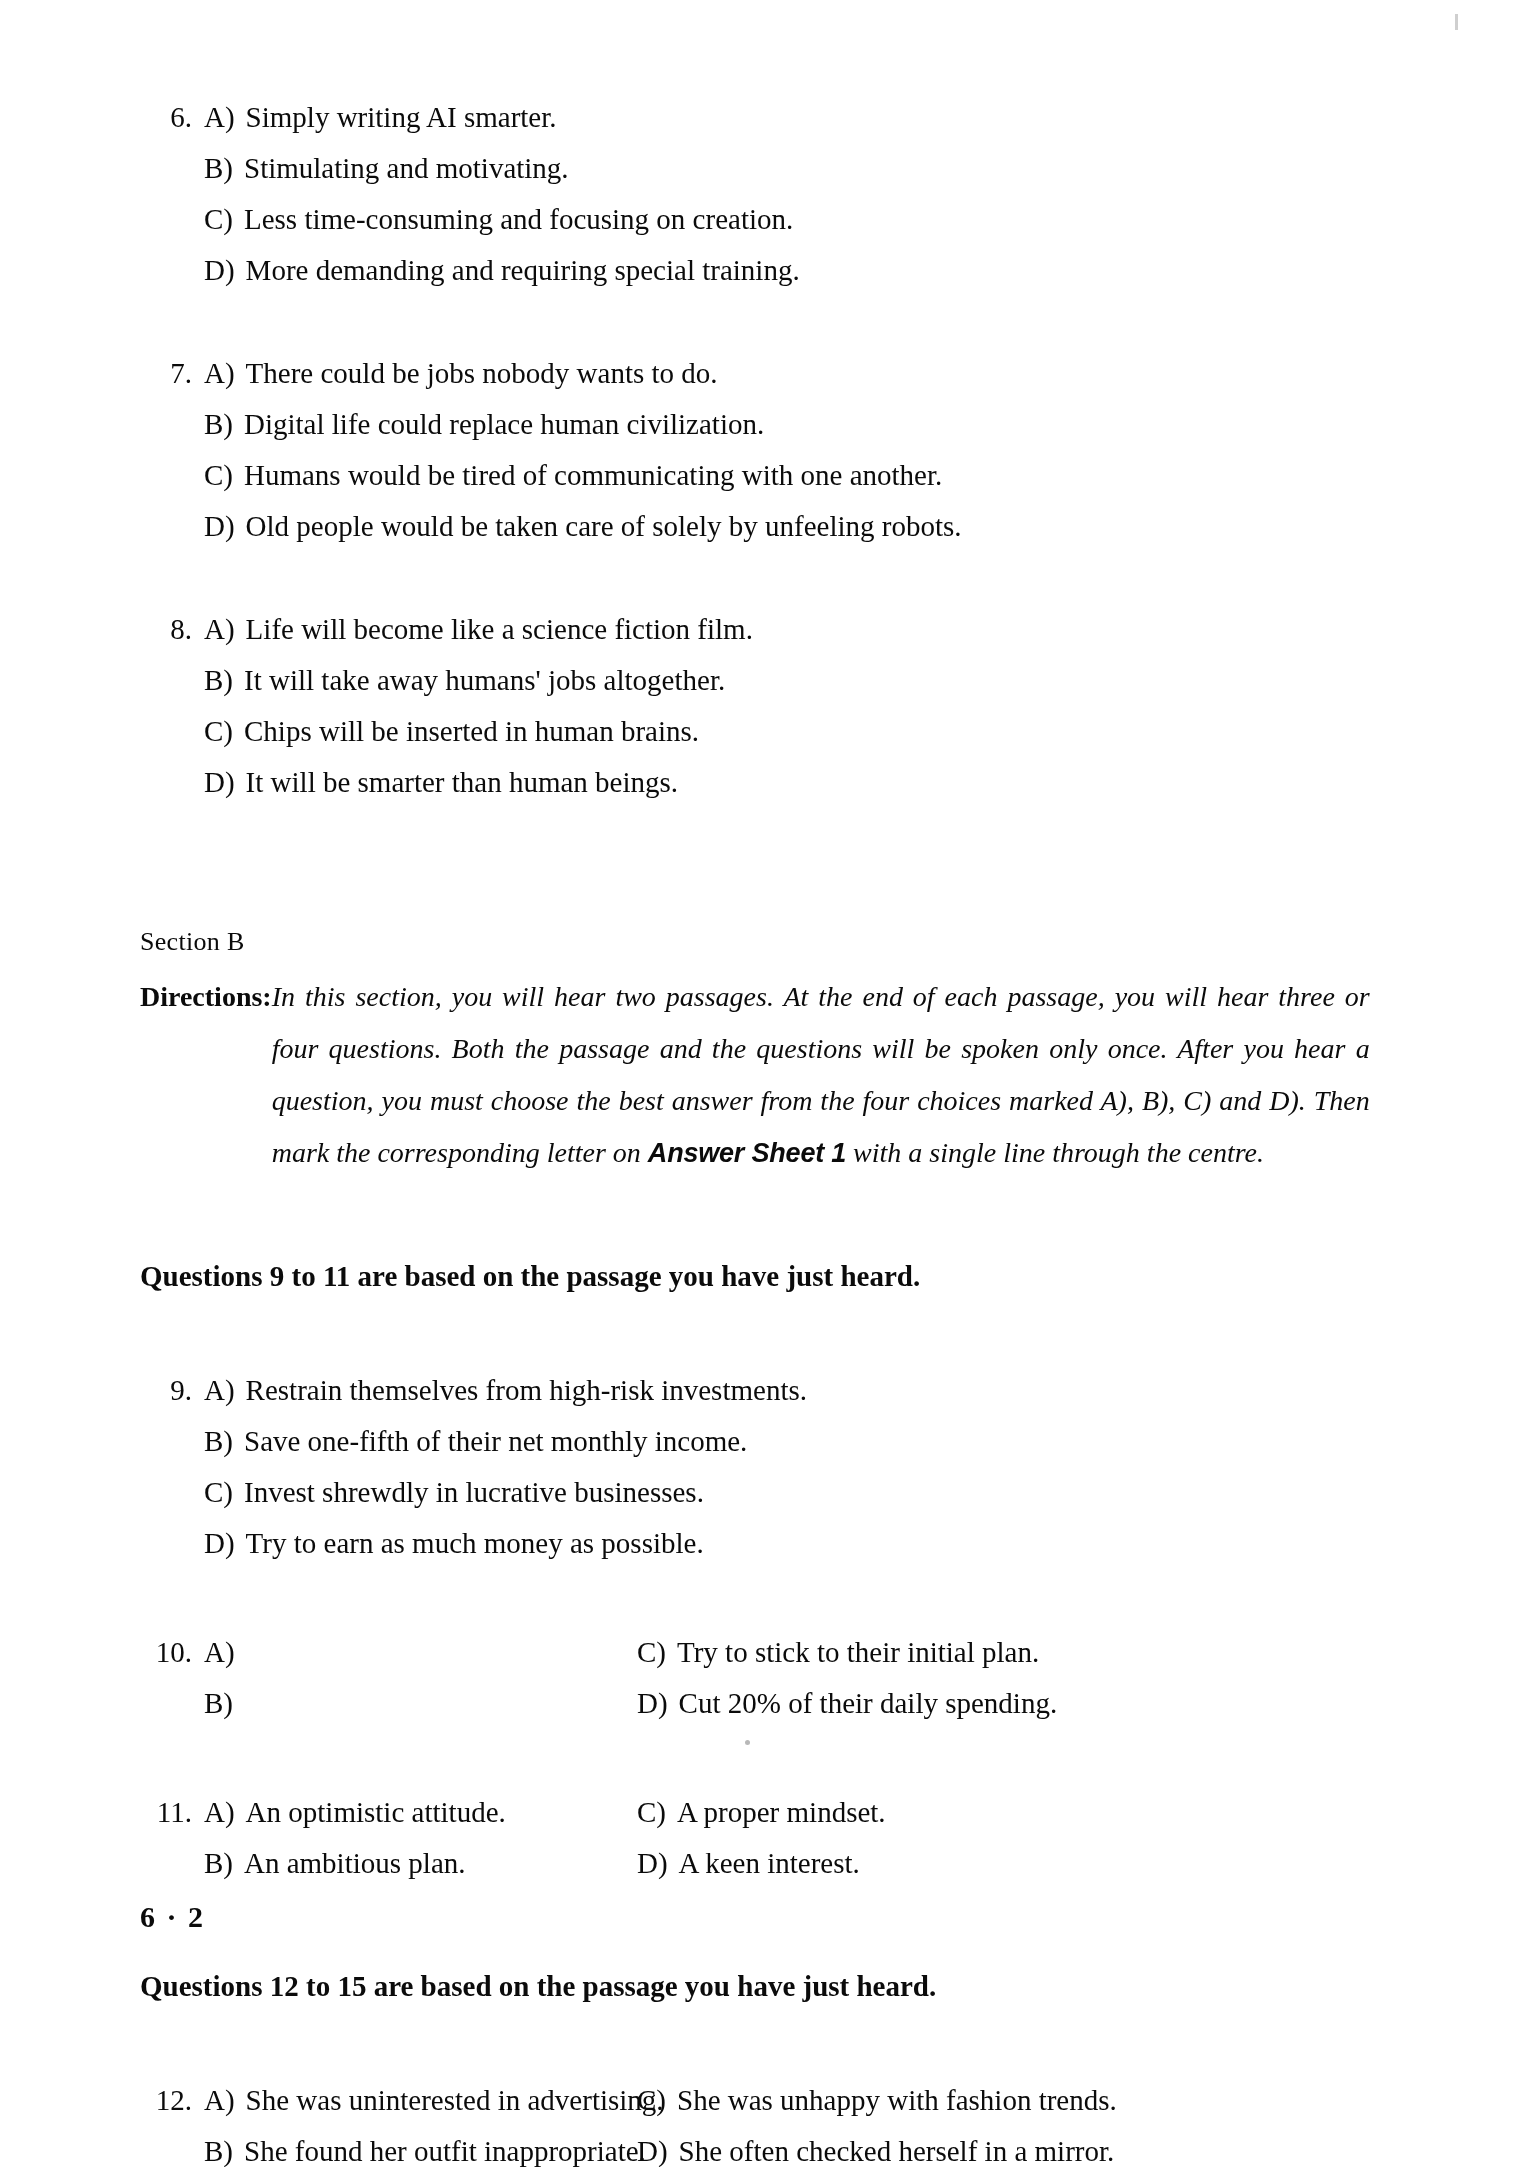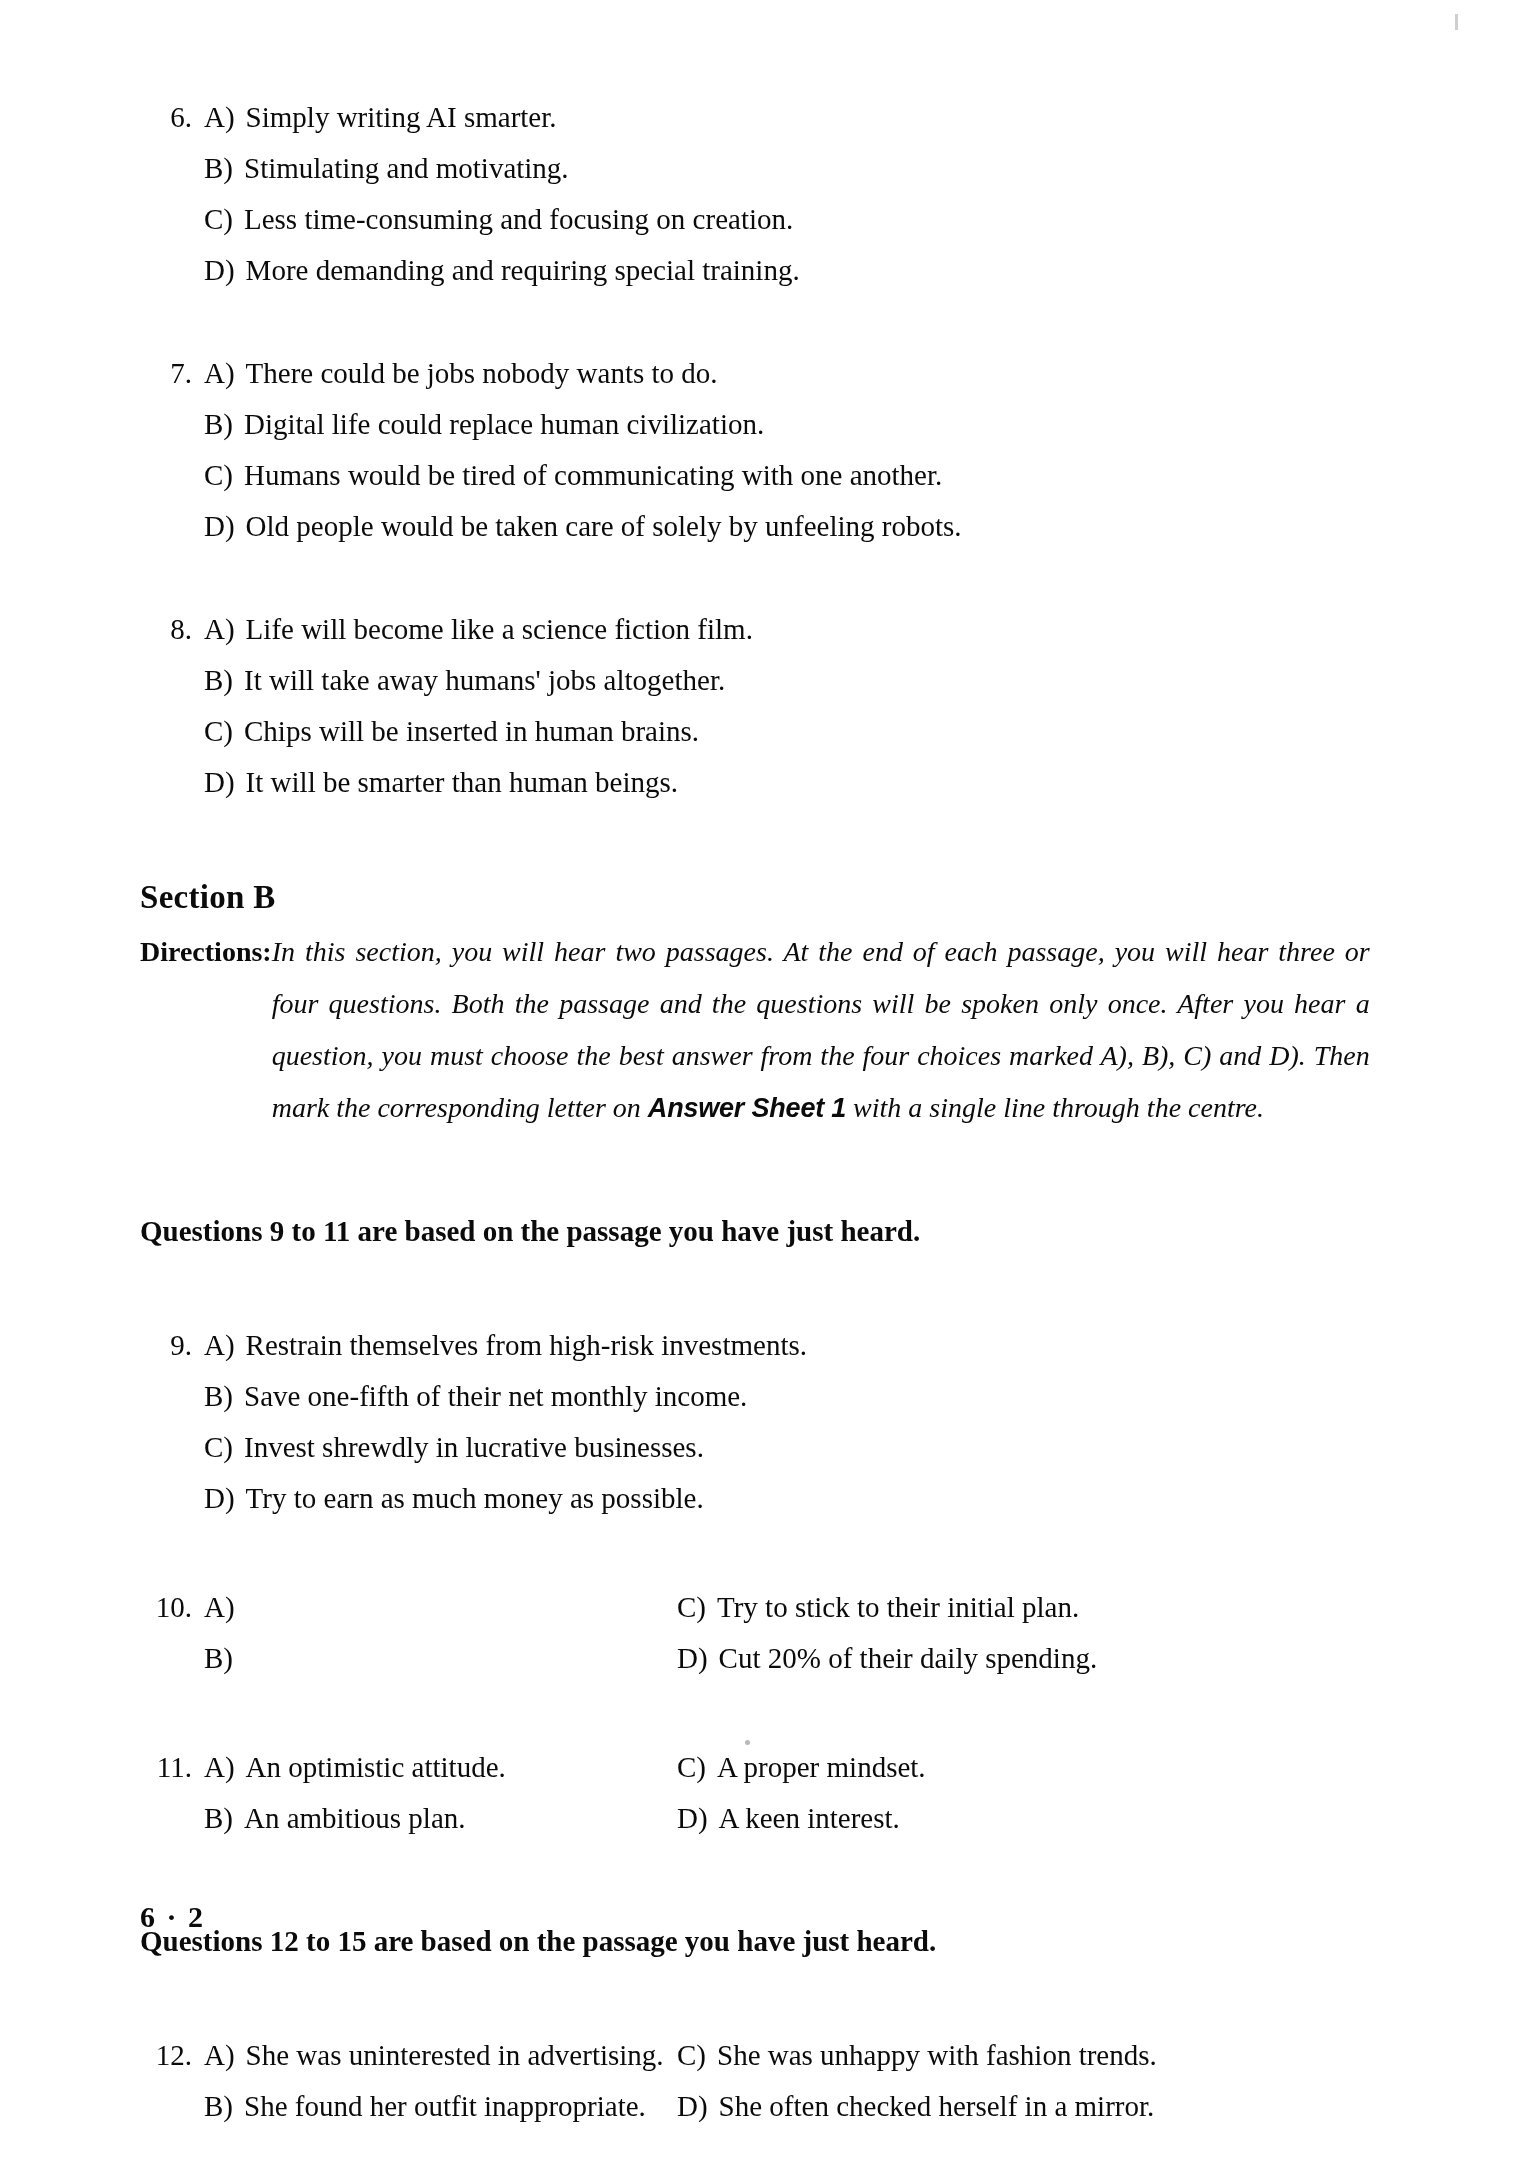--- a/index.html
+++ b/index.html
@@ -67,39 +67,39 @@
     flex: 0 0 auto;
     padding-left: 11px;
   }
 
   
   .tworow {
     display: flex;
     font-size: 29px;
     line-height: 51px;
     white-space: pre;
-    gap: 40px;
   }
   .colL {
     width: 485px;
     flex: 0 0 485px;
     display: flex;
     align-items: baseline;
   }
   .colR {
     display: flex;
     align-items: baseline;
   }
 
   
   .section-title {
-    font-size: 33px;
-    font-weight: bold;
+    font-size: 26px;
+    font-weight: normal;
     line-height: 46px;
     letter-spacing: 0.3px;
+    margin-top: 45px;
   }
 
   .directions {
     display: flex;
     font-size: 28px;
     line-height: 52px;
   }
   .dir-label {
     flex: 0 0 auto;
     font-weight: bold;

